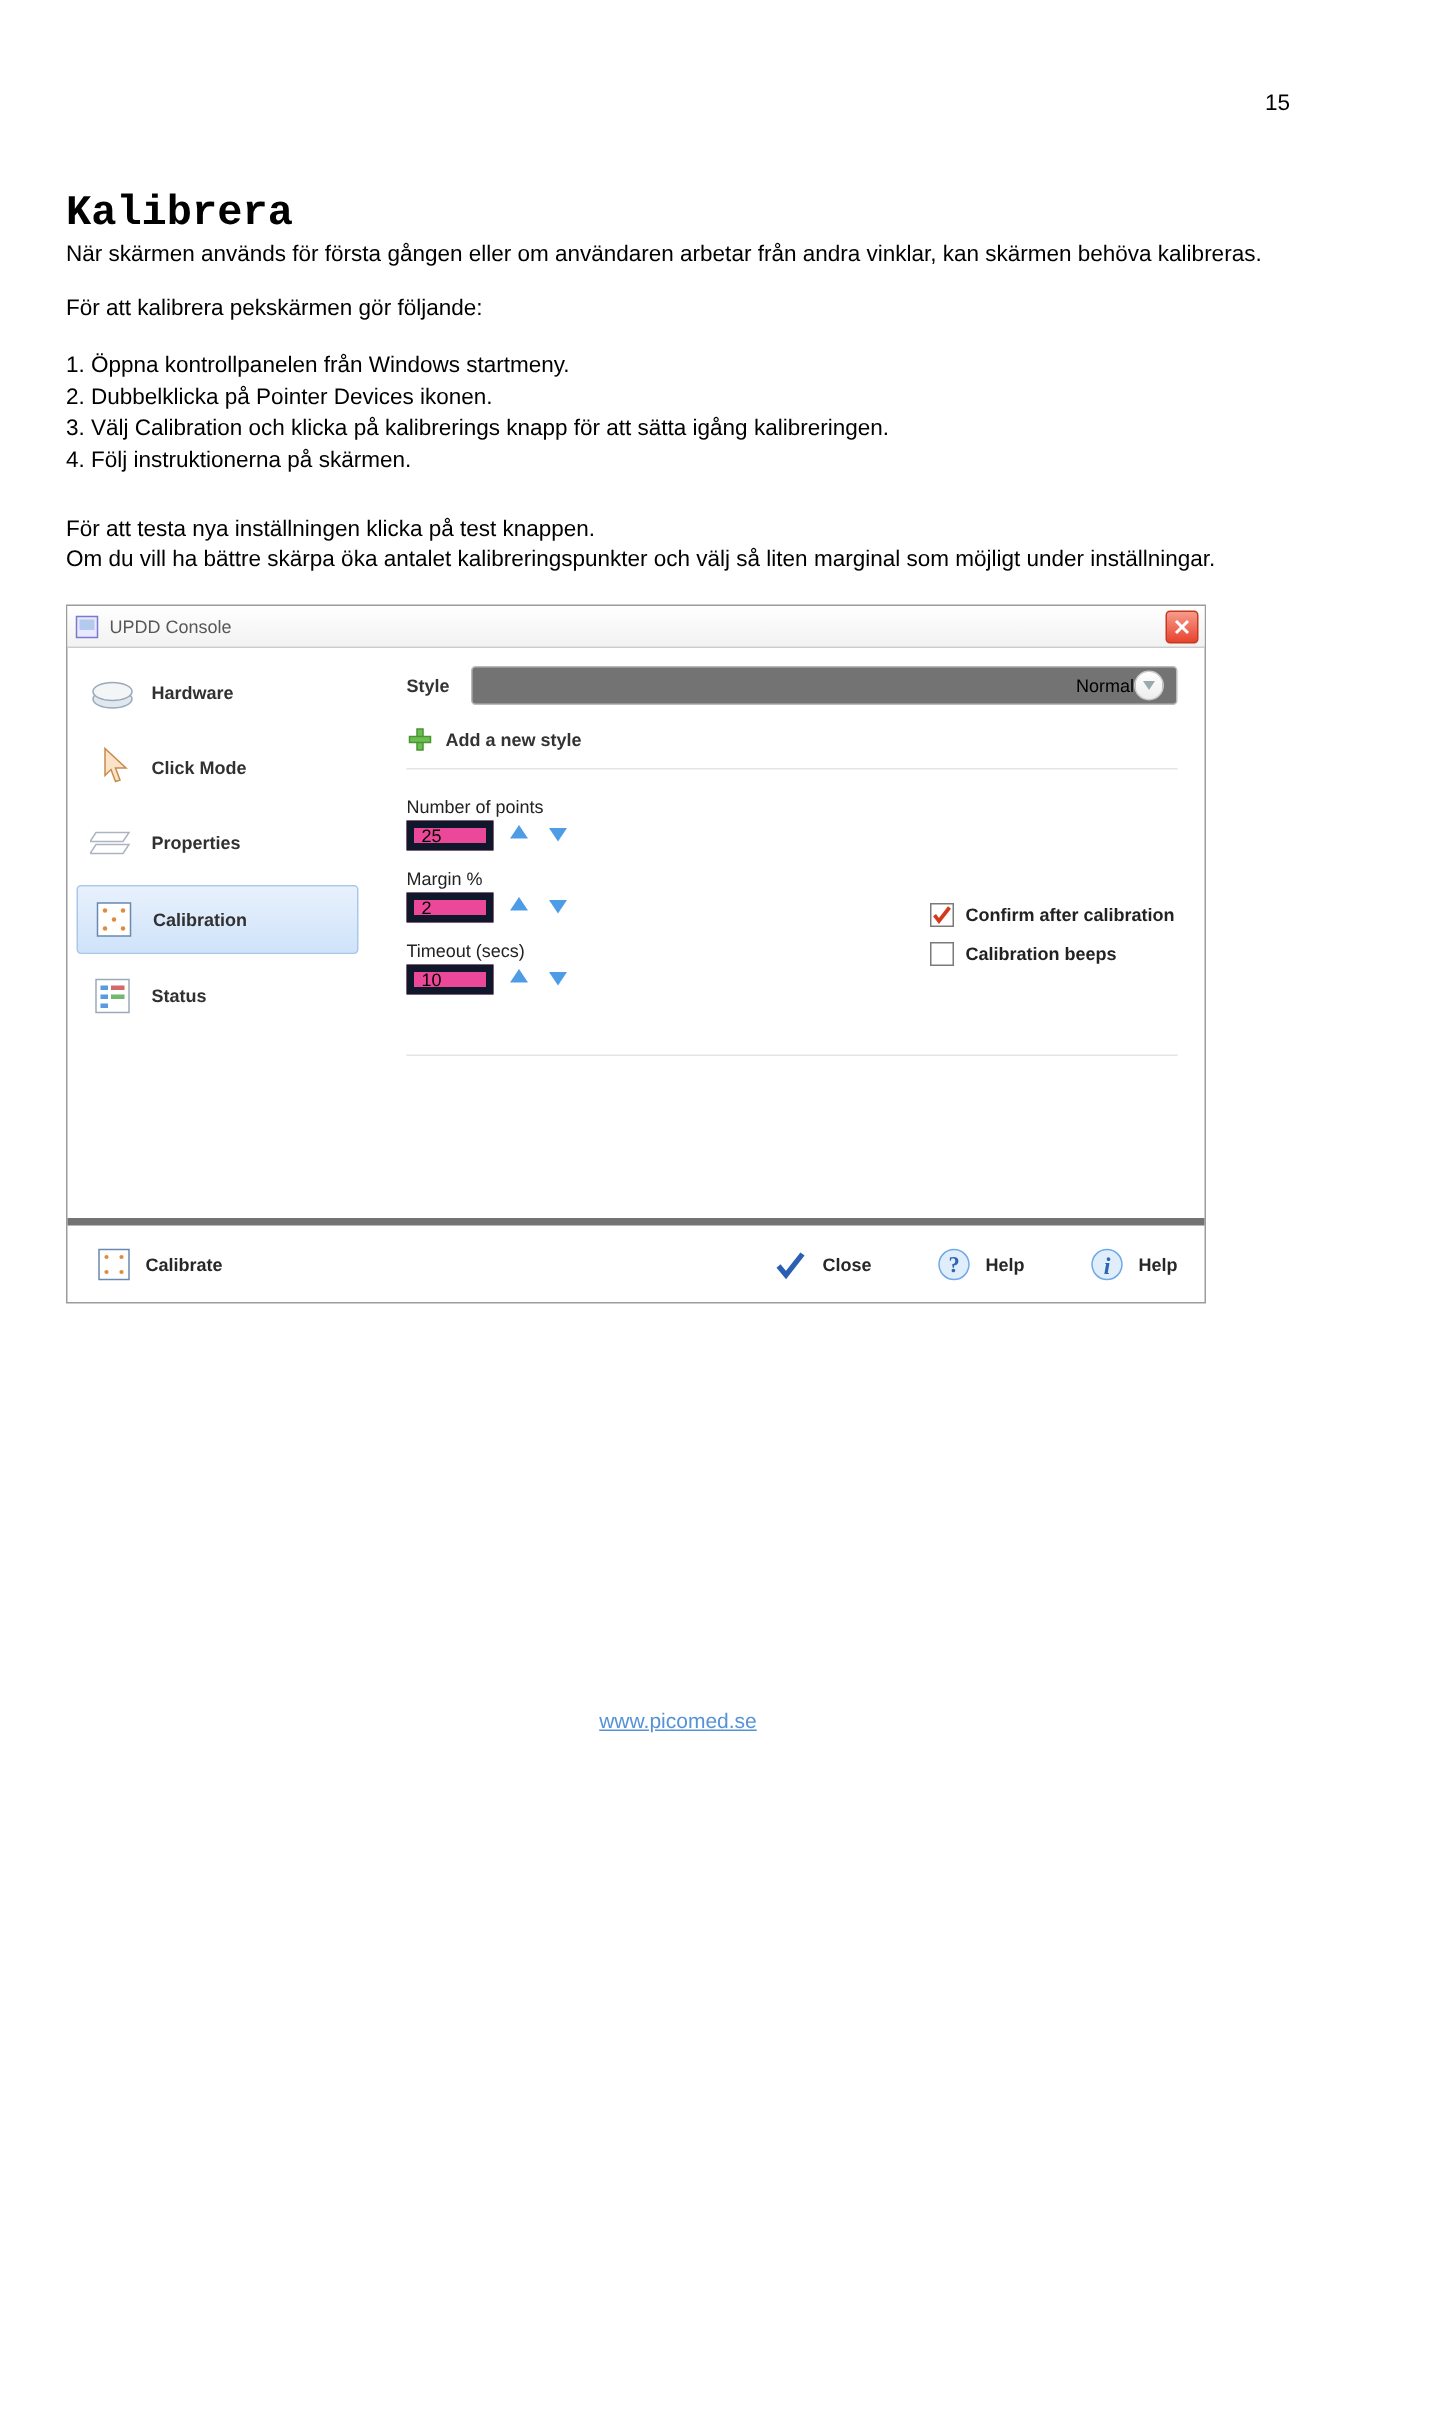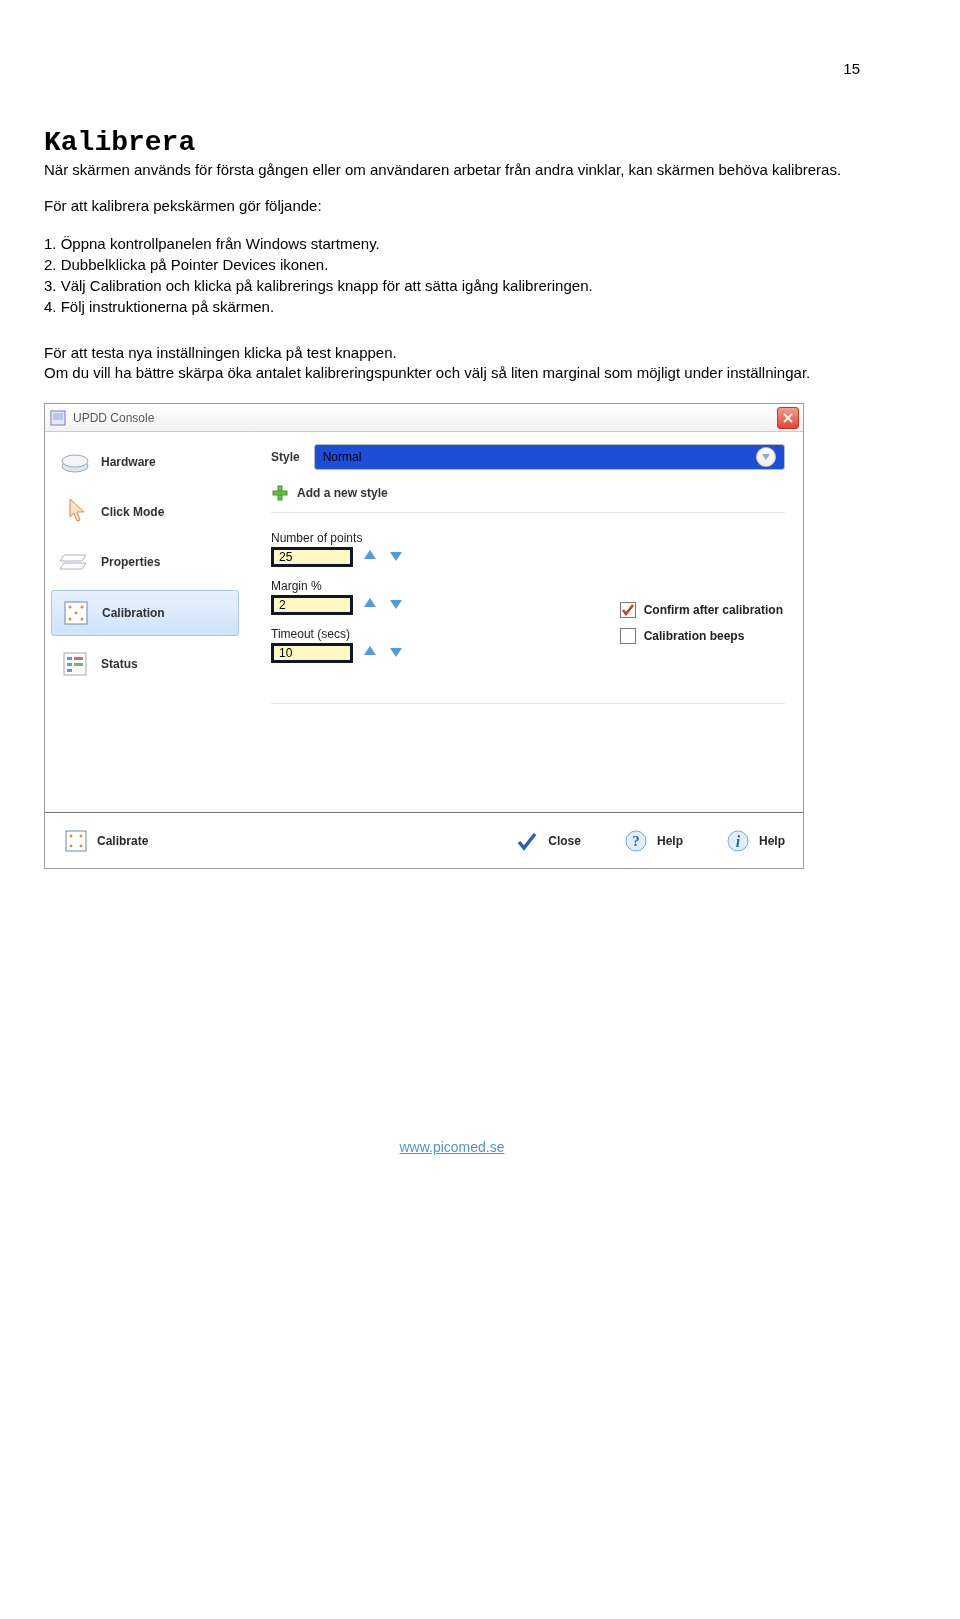--- a/index.html
+++ b/index.html
@@ -125,55 +125,55 @@
   }
   .row {
     display:flex; align-items:center; gap:14px; margin-bottom:14px;
   }
   .lbl { color:#333; font-weight:bold; }
   .style-dd {
     flex:1;
     border:1px solid #bbb;
     border-radius:3px;
     height:26px;
-    display:flex; align-items:center; justify-content:space-between;
-    padding:0 8px; background:#1d4ed8;
+    display:flex; align-items:center; justify-content:flex-end;
+    padding:0 8px; background:#737373;
   }
   .style-dd .cir {
     width:20px;height:20px;border:1px solid #c8c8c8;border-radius:50%;
     background:linear-gradient(#fff,#eee);
     display:flex;align-items:center;justify-content:center;color:#888;
   }
   .addrow { display:flex; align-items:center; gap:8px; margin-bottom:10px;}
   .plus {
     width:18px;height:18px; display:flex;align-items:center;justify-content:center;
   }
   .hr { height:1px; background:#e4e4e4; margin: 10px 0 18px 0; }
   .field-group { margin-bottom: 12px; }
   .field-lbl { color:#222; font-size:12px; margin-bottom:2px; }
   .inline-row { display:flex; align-items:center; gap:10px; }
   .tinput {
-    width:82px; height:20px;
-    border:3px solid #0f172a; background:#fef9c3;
+    width:58px; height:20px;
+    border:5px solid #0f172a; background:#ec4899;
     padding:0 5px; font-size:12px;
   }
   .arw { width:16px;height:16px; }
   .check-area {
     position:absolute;
     right: 20px; top: 170px;
     display:flex; flex-direction:column; gap:10px;
   }
   .cbrow { display:flex; align-items:center; gap:8px; font-weight:bold; color:#222; }
   .cb {
     width:16px;height:16px;border:1px solid #7a7a7a;background:#fff;
     display:flex;align-items:center;justify-content:center;
   }
   .bottombar {
     height: 56px;
-    border-top: 1px solid #737373;
+    border-top: 5px solid #737373;
     display:flex; align-items:center;
     padding: 0 12px;
     gap: 30px;
   }
   .bbtn {
     display:flex; align-items:center; gap:8px;
     font-weight:bold; color:#272727;
     padding: 4px 6px;
   }
   .bico { width:26px; height:26px; display:flex;align-items:center;justify-content:center; }

